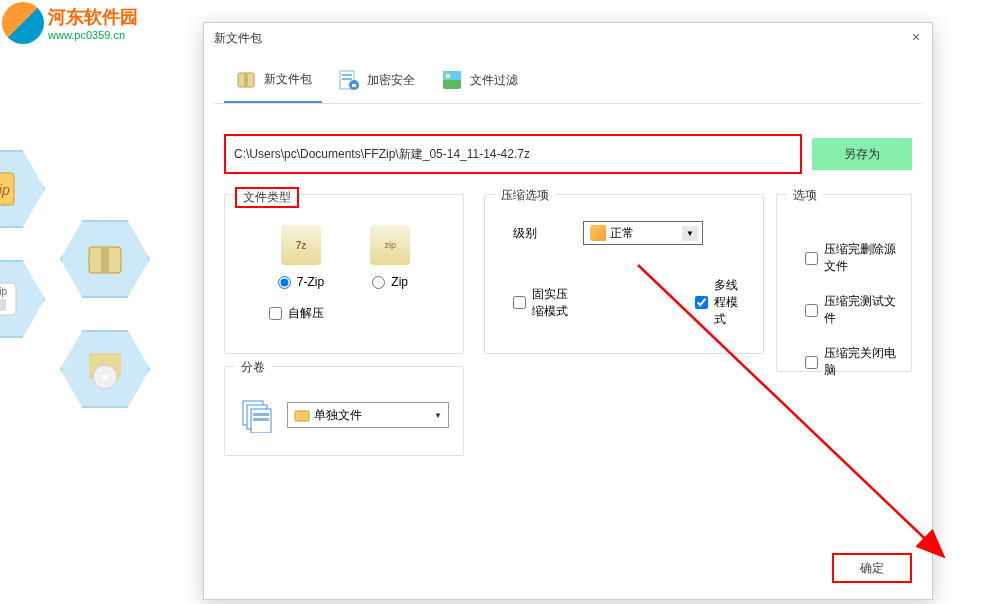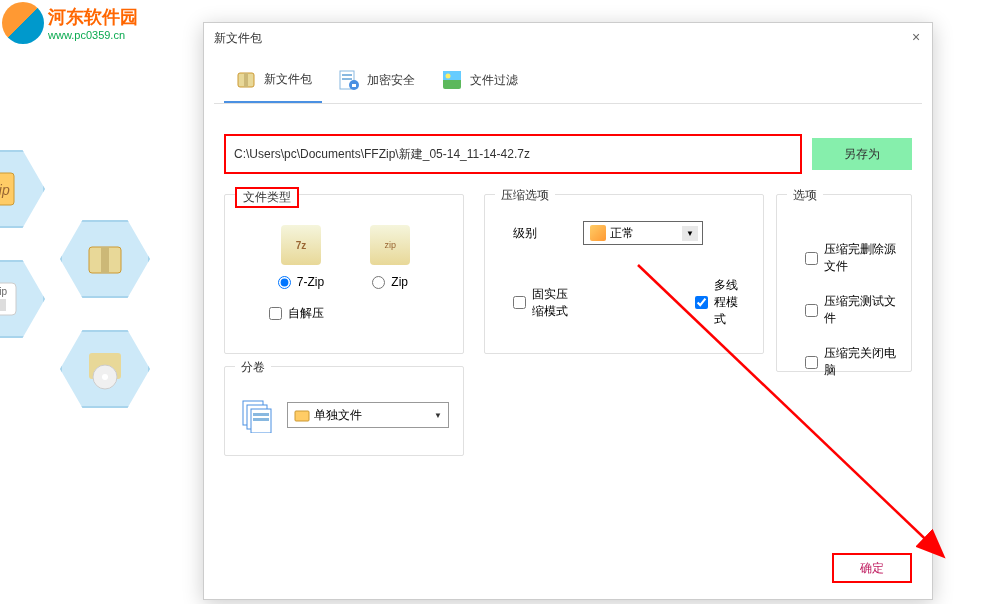--- a/index.html
+++ b/index.html
@@ -67,21 +67,21 @@
     .level-select::after { content: '▼'; position: absolute; right: 4px; font-size: 8px; background: #e8e8e8; padding: 3px 4px; }
     .level-icon { width: 16px; height: 16px; margin-right: 4px; background: linear-gradient(135deg, #ffcc66, #ff9933); border-radius: 2px; }
     
     .modes-row { display: flex; gap: 120px; padding: 10px 0 10px 14px; }
     
     .options-list { padding: 8px 0 20px 14px; }
     .options-list .checkbox-row { margin: 18px 0; }
     
     
     .dialog-footer { position: absolute; bottom: 16px; right: 20px; display: flex; gap: 10px; }
-    .footer-btn { width: 80px; height: 30px; background: #fff; border: 1px solid #999; cursor: pointer; font-size: 12px; color: #be185d; }
+    .footer-btn { width: 80px; height: 30px; background: #fff; border: 1px solid #999; cursor: pointer; font-size: 12px; color: #404040; }
     .footer-btn.ok { border: 2px solid #ff0000; }
     
     
     .arrow-line { position: absolute; pointer-events: none; z-index: 100; }
     
     
     .icon-7zip { background: linear-gradient(180deg, #f5f5dc 0%, #e8d898 100%); border-radius: 4px; position: relative; }
     .icon-7zip::after { content: '7z'; position: absolute; top: 50%; left: 50%; transform: translate(-50%,-50%); font-size: 10px; color: #996633; font-weight: bold; }
     .icon-zip { background: linear-gradient(180deg, #f5f5dc 0%, #e8d898 100%); border-radius: 4px; position: relative; }
     .icon-zip::after { content: 'zip'; position: absolute; top: 50%; left: 50%; transform: translate(-50%,-50%); font-size: 9px; color: #996633; }

